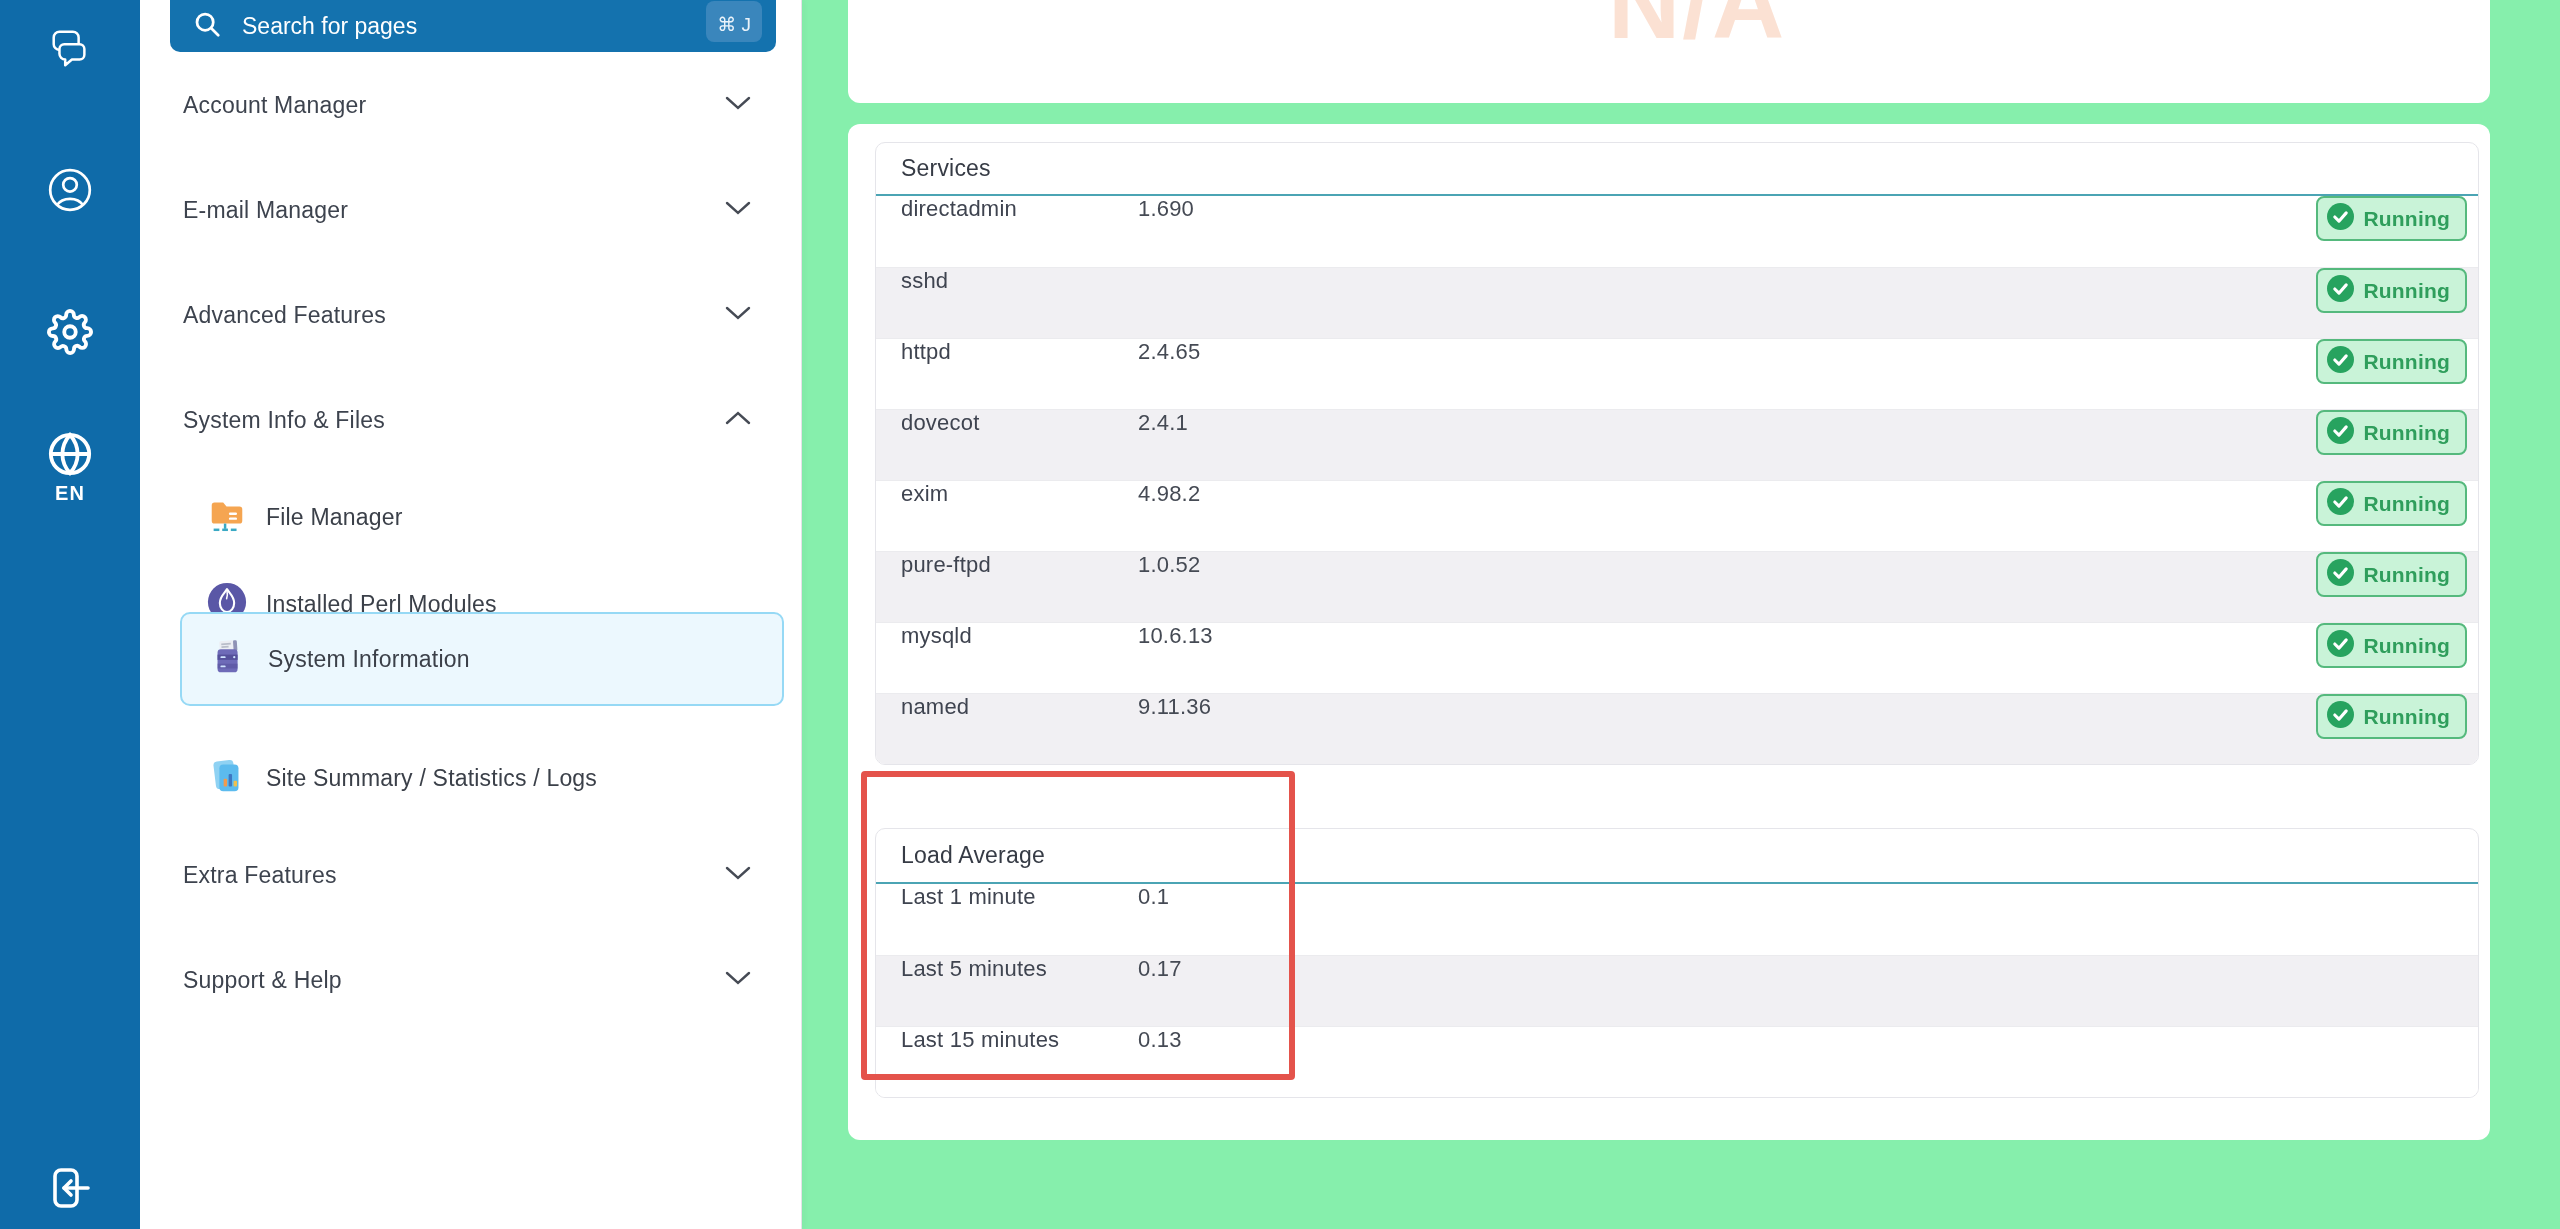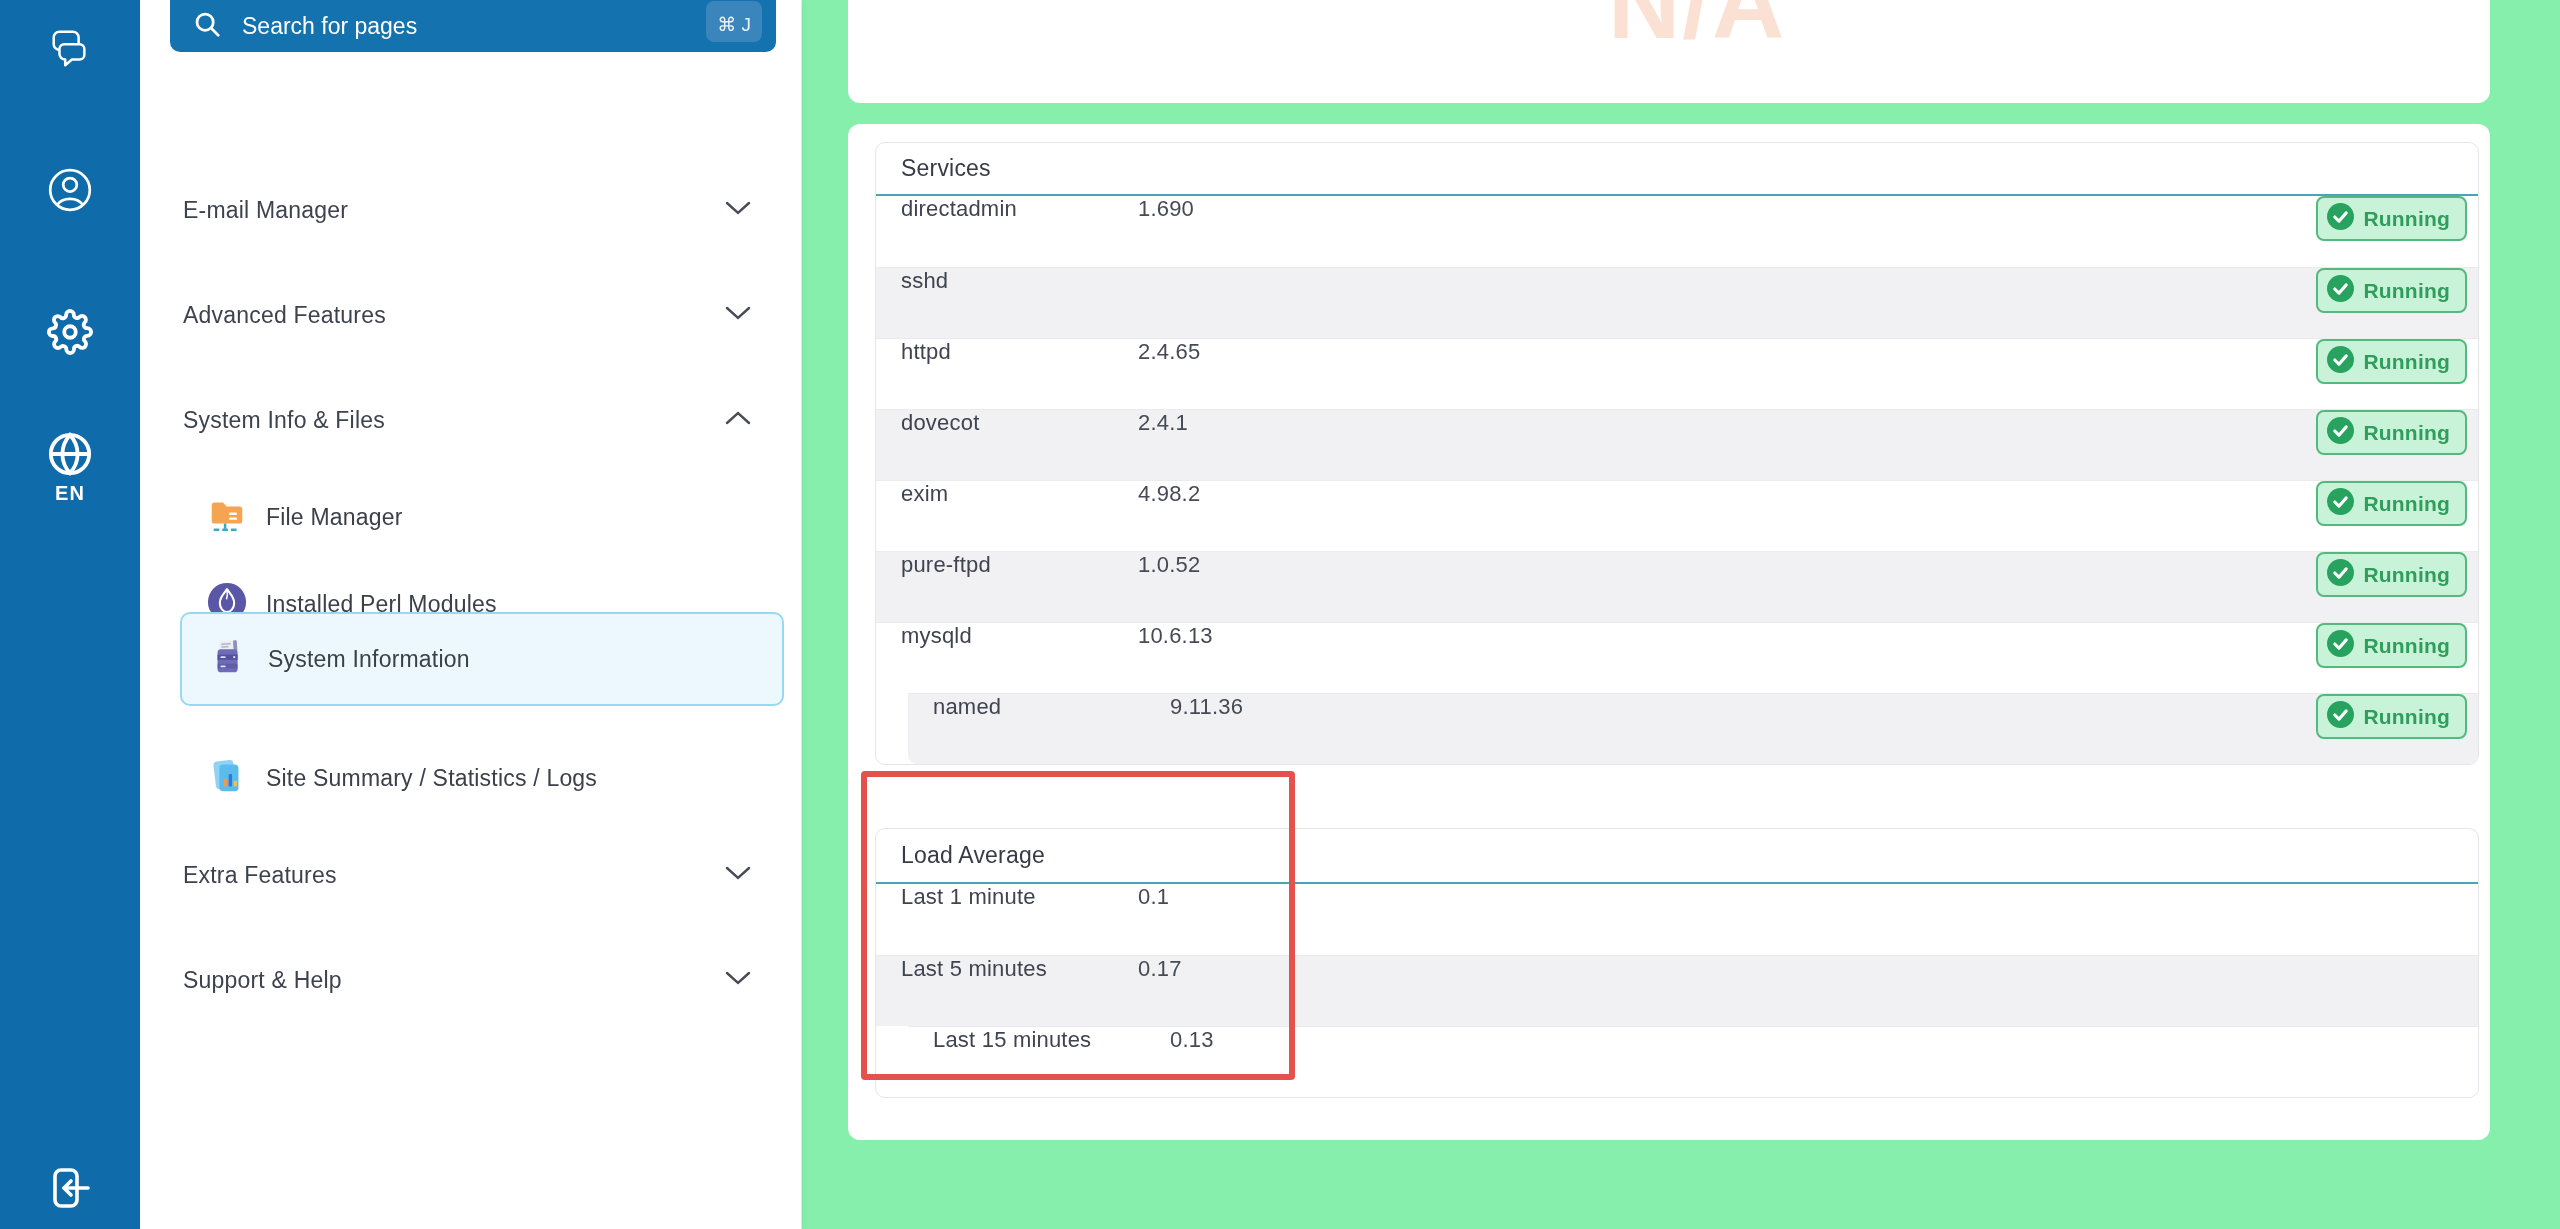--- a/index.html
+++ b/index.html
@@ -44,21 +44,21 @@
   #main-card { left:46px; top:124px; width:1642px; height:1016px; }
 
   .panel { position:absolute; left:27px; width:1604px; background:#fff;
            border:1px solid #e5e5ea; border-radius:10px; }
   .panel-head { height:53px; display:flex; align-items:center; padding-left:25px;
                 border-bottom:2px solid #4ba4b4; }
   .panel-head .ttl { font-size:23px; font-weight:400; color:#363b45; letter-spacing:.2px; }
   .trow { height:71px; display:flex; padding-left:25px; background:#fff; }
   .trow.alt { background:#f1f0f3; }
   .trow + .trow { border-top:1px solid #ebebee; }
-  .trow:last-child { border-radius:0 0 9px 9px;margin-left:32px; }
+  .trow:last-child { border-radius:0 0 9px 9px; }
   .c-name { width:237px; font-size:22px; color:#3f4450; letter-spacing:.2px; }
   .c-val  { flex:1 1 auto; font-size:22px; color:#454a54; letter-spacing:.2px; }
 
   .badge { display:flex; align-items:center; gap:9px; margin-right:11px;
            background:#c9f3d8; border:2px solid #55b97d; border-radius:8px;
            height:45px; padding:0 15px 0 9px; }
   .badge .blbl { font-size:21px; font-weight:600; color:#2f9e5c; letter-spacing:.2px; }
 
   #services-panel { top:18px; }
   #load-panel { top:704px; }
@@ -123,20 +123,28 @@
     <span class="magnifier">
       <svg width="30" height="30" viewBox="0 0 24 24" fill="none" stroke="#ffffff" stroke-width="2.2" stroke-linecap="round">
         <circle cx="10.5" cy="10.5" r="6.5"></circle>
         <line x1="15.6" y1="15.6" x2="21" y2="21"></line>
       </svg>
     </span>
     <span id="search-text">Search for pages</span>
     <span id="search-kbd">⌘ J</span>
   </div>
 
+  <div class="side-section" style="top:87px;">
+    <span class="lbl">Account Manager</span>
+    <span>
+      <svg width="26" height="14" viewBox="0 0 26 14" fill="none" stroke="#464b55" stroke-width="2.4" stroke-linecap="round">
+          <polyline points="2,2 13,12 24,2"></polyline>
+        </svg>
+    </span>
+  </div>
   <div class="side-section" style="top:192px;">
     <span class="lbl">E-mail Manager</span>
     <span>
       <svg width="26" height="14" viewBox="0 0 26 14" fill="none" stroke="#464b55" stroke-width="2.4" stroke-linecap="round">
           <polyline points="2,2 13,12 24,2"></polyline>
         </svg>
     </span>
   </div>
   <div class="side-section" style="top:297px;">
     <span class="lbl">Advanced Features</span>

